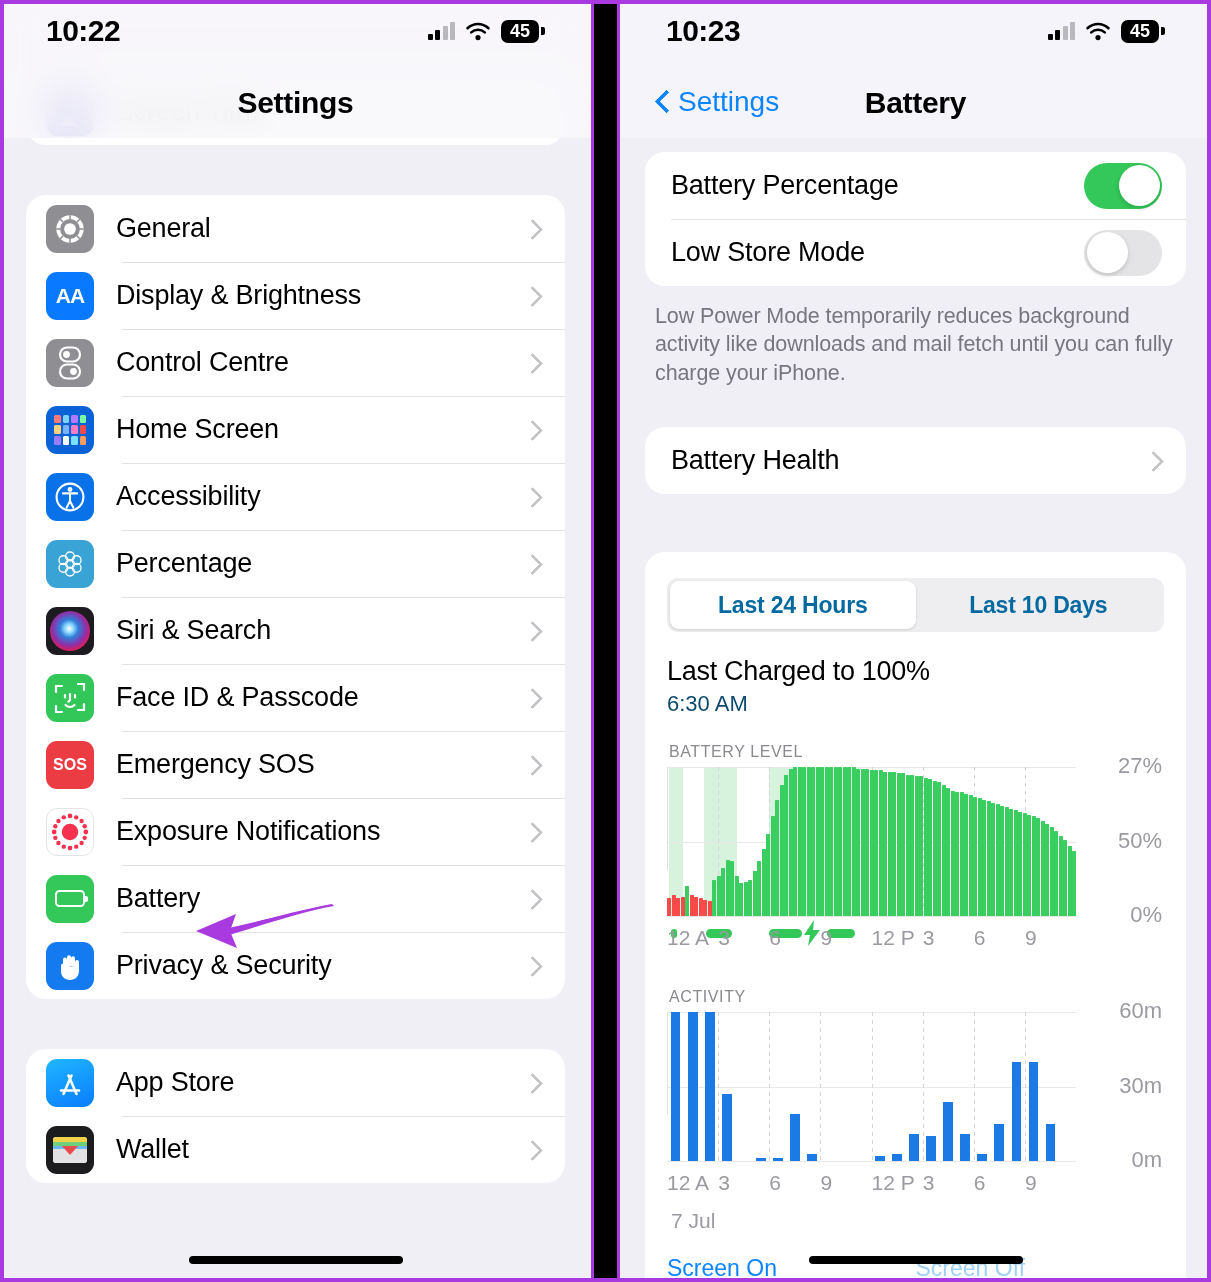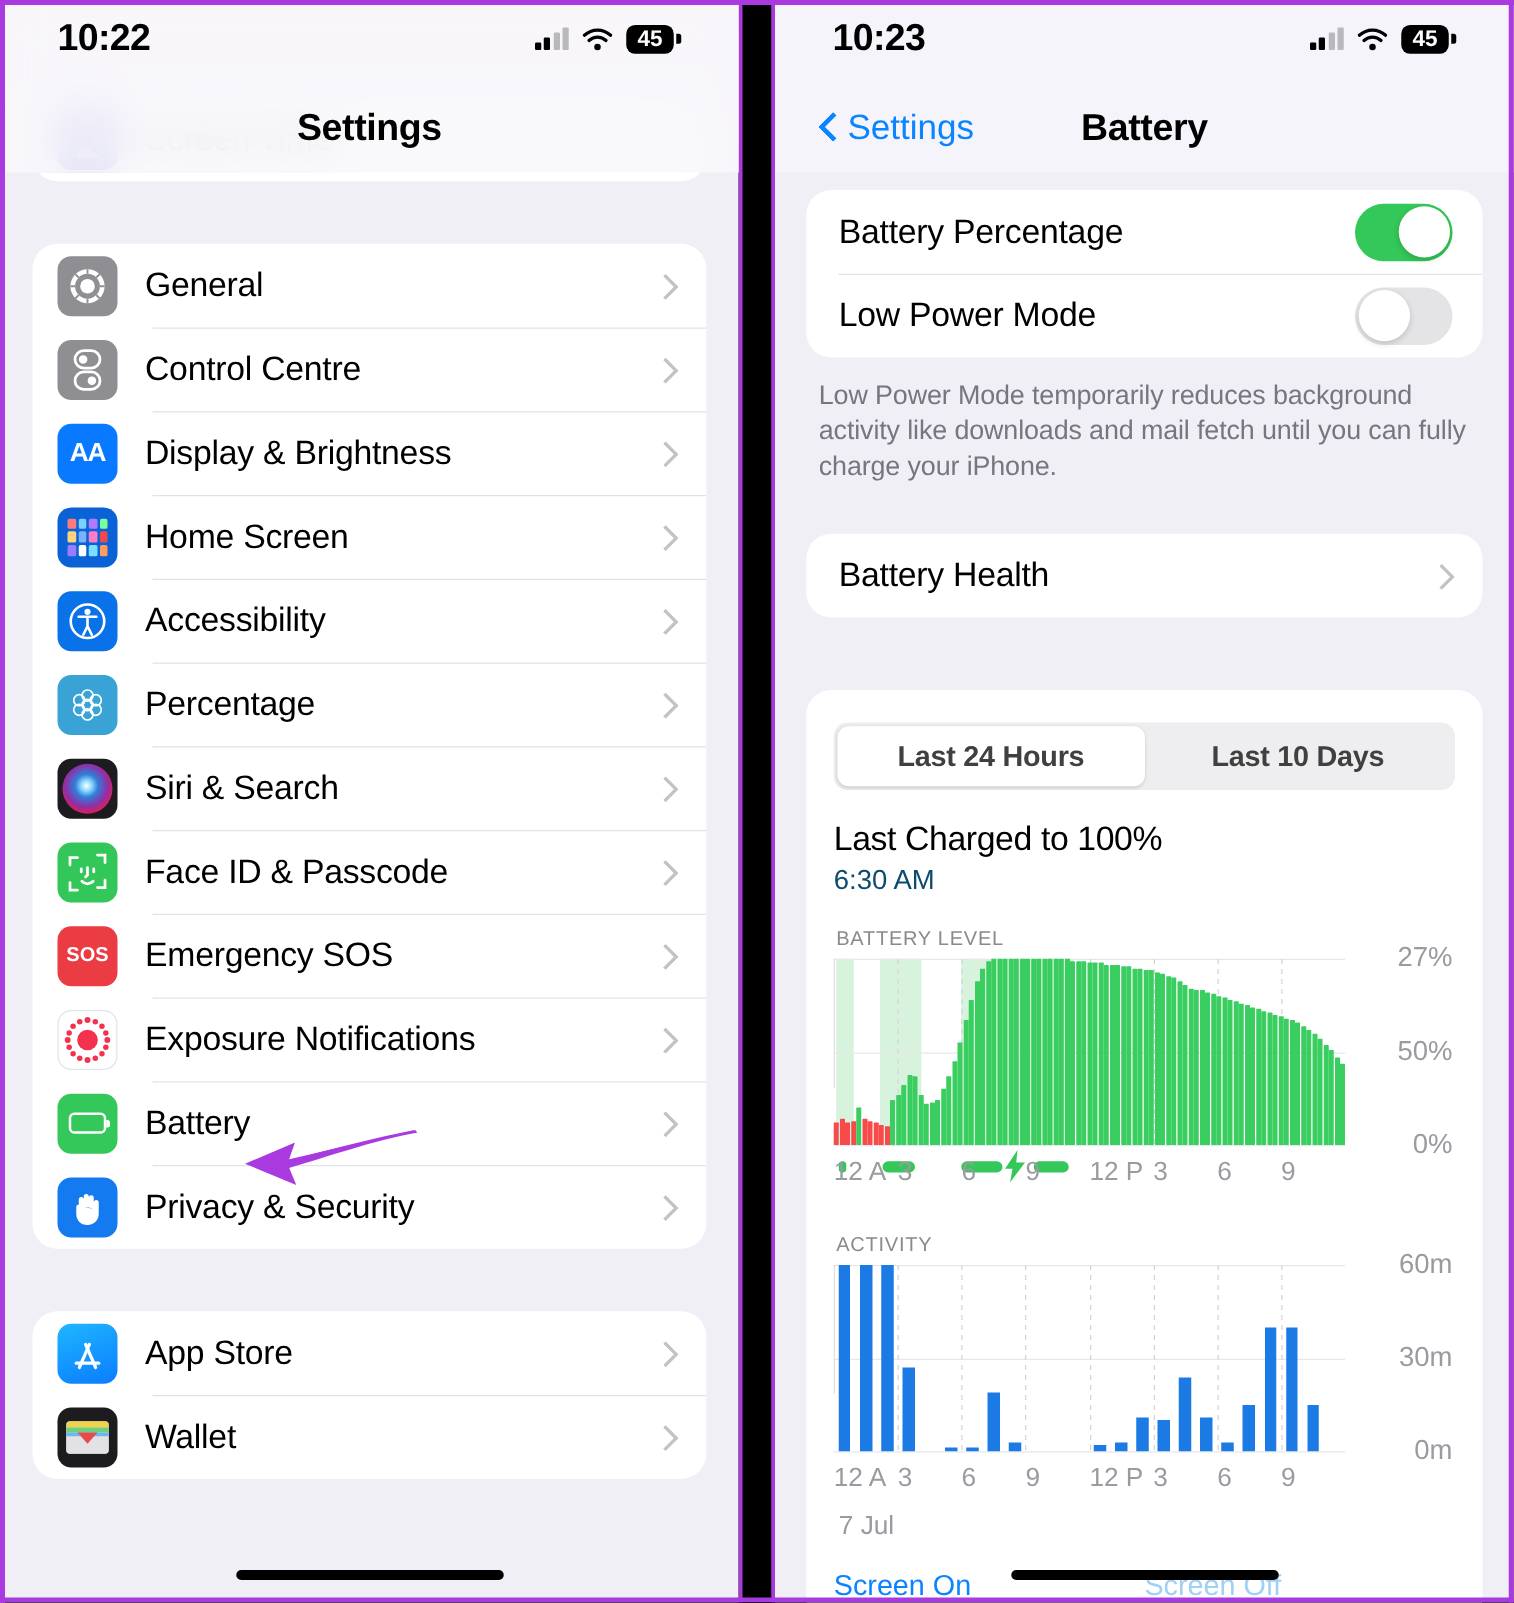--- a/index.html
+++ b/index.html
@@ -194,21 +194,21 @@
   .section-gap { height: 40px; }
 
   .card {
     background:#fff; border-radius:20px; margin: 0 25px; padding: 26px 22px 16px 22px;
   }
   .segmented {
     display:flex; background:#eeeef0; border-radius:11px; padding:3px; height:54px;
   }
   .seg {
     flex:1; display:flex; align-items:center; justify-content:center;
-    font-size:23px; font-weight:600; color:#404040; border-radius:9px; letter-spacing:-0.2px;
+    font-size:23px; font-weight:600; color:#0369a1; border-radius:9px; letter-spacing:-0.2px;
   }
   .seg.active { background:#fff; box-shadow:0 1px 3px rgba(0,0,0,0.14); }
   .charged-title { font-size:27px; color:#000; margin-top:24px; letter-spacing:-0.3px; }
   .charged-time { font-size:22px; color:#0c4a6e; margin-top:4px; }
 
   .chart-label { font-size:16px; color:#8a8a8e; letter-spacing:0.6px; margin: 26px 0 6px 2px; }
 
   .chart-area { position:relative; height: 195px; display:flex; }
   .plot {
     position:relative; flex:1; height:100%;
@@ -285,35 +285,35 @@
                 <g stroke="#8e8e93" stroke-width="1.6">
                   <path d="M18 3.5v4M18 28.5v4M3.5 18h4M28.5 18h4M7.7 7.7l2.9 2.9M25.4 25.4l2.9 2.9M28.3 7.7l-2.9 2.9M10.6 25.4l-2.9 2.9"></path>
                 </g>
               </svg>
           </div>
           <div class="row-label">General</div>
           <div class="chev"></div>
         </div>
 
         <div class="row">
+          <div class="app-icon ic-display">AA</div>
+          <div class="row-label">Display &amp; Brightness</div>
+          <div class="chev"></div>
+        </div>
+
+        <div class="row">
           <div class="app-icon ic-control">
             <svg class="ctrl-svg" viewBox="0 0 30 34">
                 <rect x="5" y="1.5" width="20" height="14" rx="7" fill="none" stroke="#fff" stroke-width="2.2"></rect>
                 <circle cx="11.5" cy="8.5" r="3.4" fill="#fff"></circle>
                 <rect x="5" y="18.5" width="20" height="14" rx="7" fill="none" stroke="#fff" stroke-width="2.2"></rect>
                 <circle cx="18.5" cy="25.5" r="3.4" fill="#fff"></circle>
               </svg>
           </div>
           <div class="row-label">Control Centre</div>
-          <div class="chev"></div>
-        </div>
-
-        <div class="row">
-          <div class="app-icon ic-display">AA</div>
-          <div class="row-label">Display &amp; Brightness</div>
           <div class="chev"></div>
         </div>
 
         <div class="row">
           <div class="app-icon ic-home">
             <div class="home-grid">
               <span style="background:#ff7b7b"></span>
                 <span style="background:#7bd1ff"></span>
                 <span style="background:#b07bff"></span>
                 <span style="background:#7bff9e"></span>
@@ -516,21 +516,21 @@
     <div class="scroll content-right">
 
       <div class="group group-right">
         <div class="toggle-row">
           <div class="toggle-label">Battery Percentage</div>
           <div class="switch on">
               <div class="knob"></div>
             </div>
         </div>
         <div class="toggle-row">
-          <div class="toggle-label">Low Power Mode</div>
+          <div class="toggle-label">Low Store Mode</div>
           <div class="switch off">
               <div class="knob"></div>
             </div>
         </div>
       </div>
 
       <div class="footnote">Low Power Mode temporarily reduces background activity like downloads and mail fetch until you can fully charge your iPhone.</div>
 
       <div class="section-gap"></div>
 

